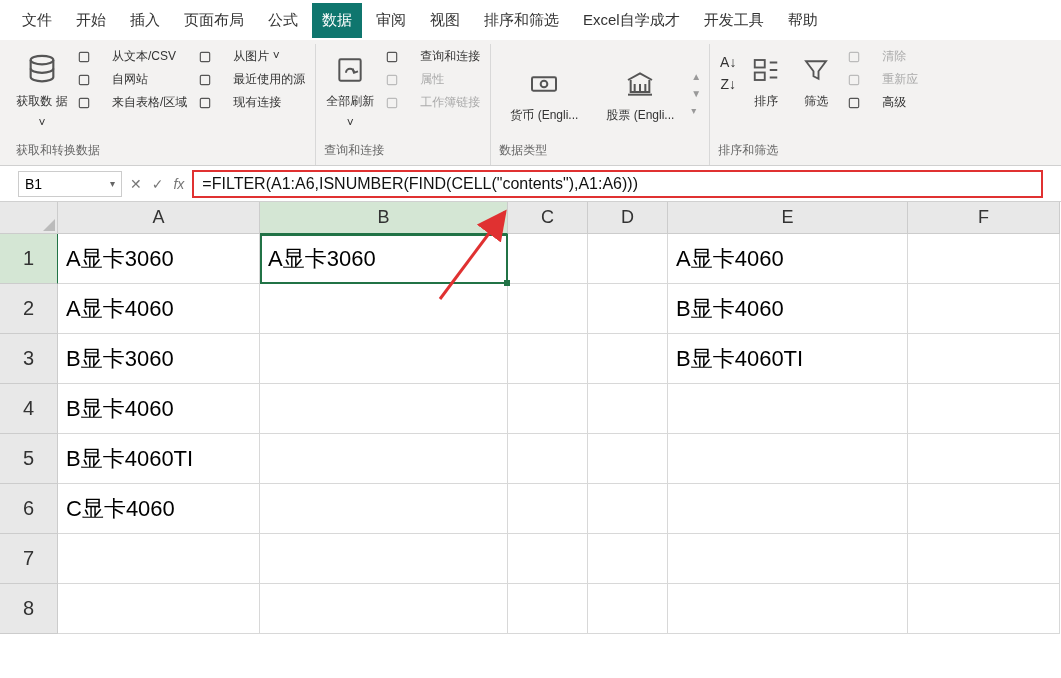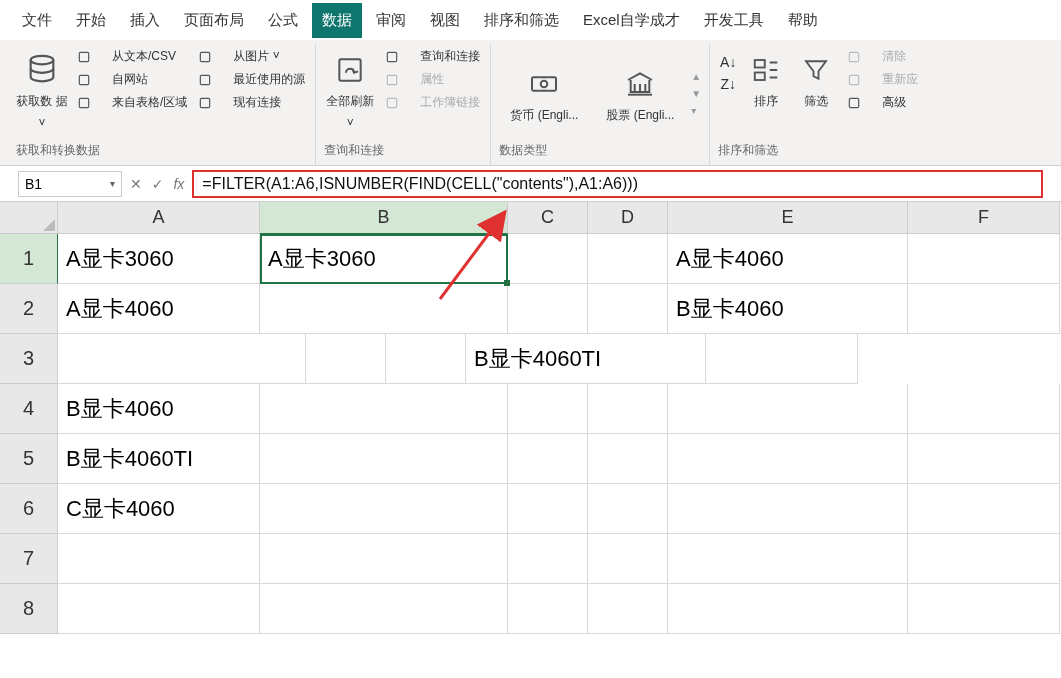--- a/index.html
+++ b/index.html
@@ -324,20 +324,21 @@
         <div class="row-h">2</div>
         <div class="cell cA">A显卡4060</div>
         <div class="cell cB"></div>
         <div class="cell cC"></div>
         <div class="cell cD"></div>
         <div class="cell cE">B显卡4060</div>
         <div class="cell cF"></div>
       </div>
       <div class="row">
         <div class="row-h">3</div>
+        <div class="cell cA">B显卡3060</div>
         <div class="cell cB"></div>
         <div class="cell cC"></div>
         <div class="cell cD"></div>
         <div class="cell cE">B显卡4060TI</div>
         <div class="cell cF"></div>
       </div>
       <div class="row">
         <div class="row-h">4</div>
         <div class="cell cA">B显卡4060</div>
         <div class="cell cB"></div>

